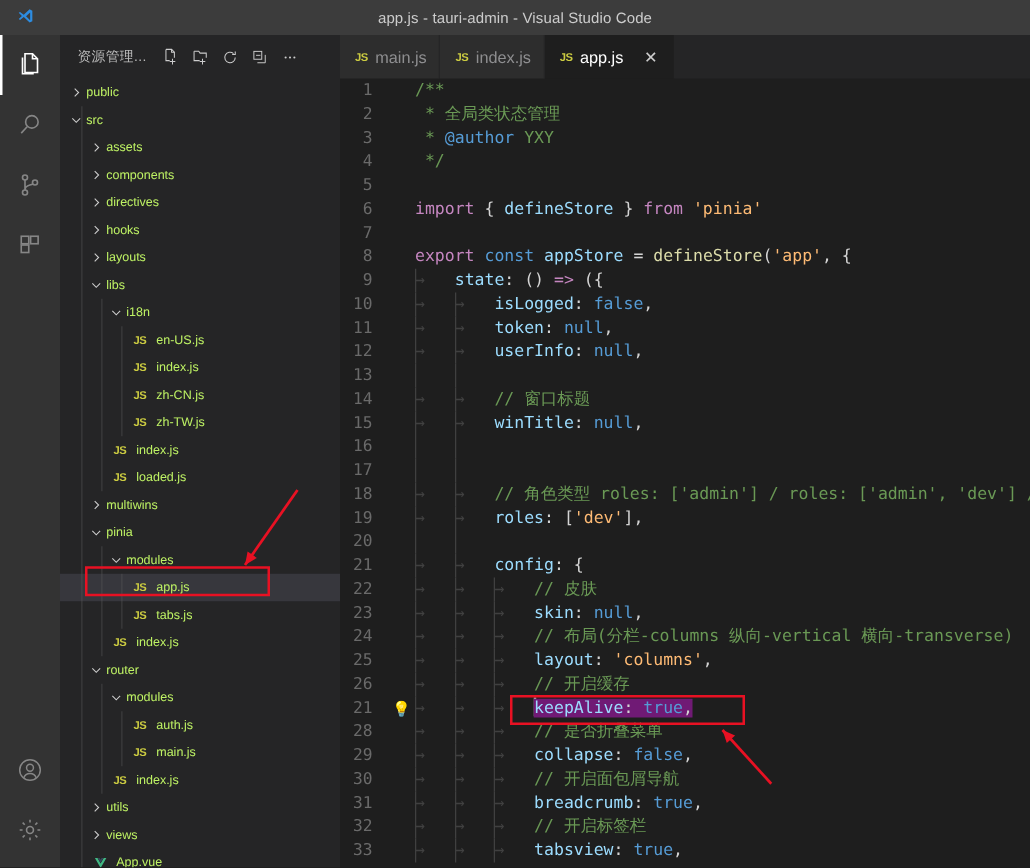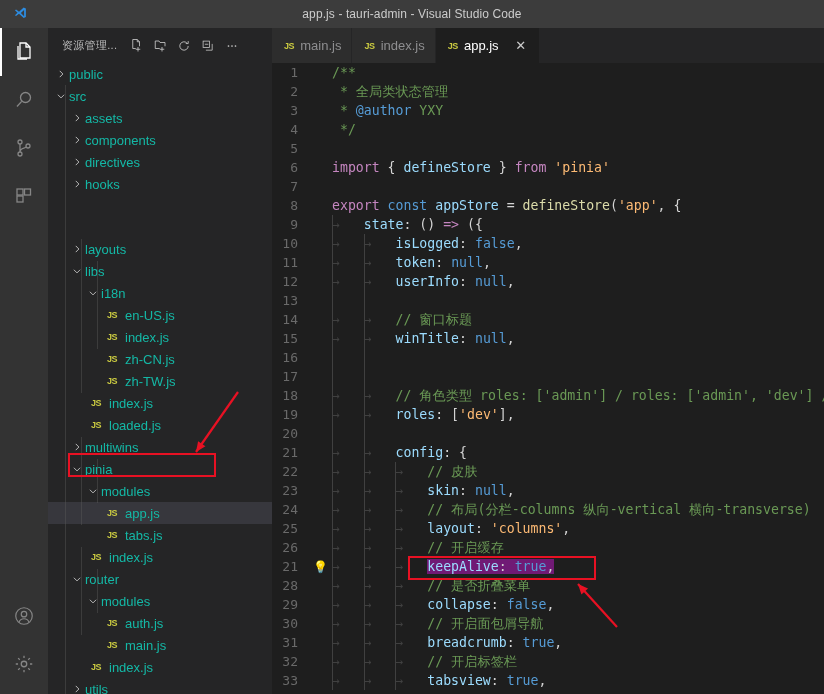--- a/index.html
+++ b/index.html
@@ -65,21 +65,21 @@
     font-size:13px; color:#cccccc; position:relative;
   }
   .row.selected { background:#37373d; }
   .chev { width:10px; height:10px; flex:0 0 10px; margin-right:3px; color:#cccccc; }
   .chev svg { display:block; }
   .ficon { width:16px; flex:0 0 16px; margin-right:5px; text-align:center; font-size:9px;
            font-weight:bold; font-family:"Liberation Sans", sans-serif; }
   .ficon.js { color:#cbcb41; letter-spacing:-.4px; }
   .ficon.vue { color:#41b883; }
   .ficon.vue svg { display:inline-block; vertical-align:-2px; }
-  .lbl { font-size:13px; color:#14b8a6; }
+  .lbl { font-size:10px; color:#bef264; }
   .guide {
     position:absolute; top:0; bottom:0; width:1px; background:#585858; opacity:.45;
   }
 
   
   .editor-area { flex:1 1 auto; display:flex; flex-direction:column; min-width:0; background:#1e1e1e; }
   .tabsbar { height:35px; flex:0 0 35px; background:#252526; display:flex; align-items:stretch; }
   .tab {
     display:flex; align-items:center; padding:0 10px 0 12px; gap:6px;
     background:#2d2d2d; color:#8e8e90; font-size:13px;
@@ -289,21 +289,21 @@
             <span class="lbl">directives</span>
           </div>
           <div class="row" style="padding-left: 24px;">
             <span class="chev">
               <svg viewBox="0 0 16 16" width="10" height="10">
                 <path fill="none" stroke="currentColor" stroke-width="1.4" d="M6 3l5 5-5 5"></path>
               </svg>
             </span>
             <span class="lbl">hooks</span>
           </div>
-          <div class="row" style="padding-left: 24px; margin-top: 43px;">
+          <div class="row" style="padding-left: 24px;">
             <span class="chev">
               <svg viewBox="0 0 16 16" width="10" height="10">
                 <path fill="none" stroke="currentColor" stroke-width="1.4" d="M6 3l5 5-5 5"></path>
               </svg>
             </span>
             <span class="lbl">layouts</span>
           </div>
           <div class="row" style="padding-left: 24px;">
             <span class="chev">
               <svg viewBox="0 0 16 16" width="10" height="10">

